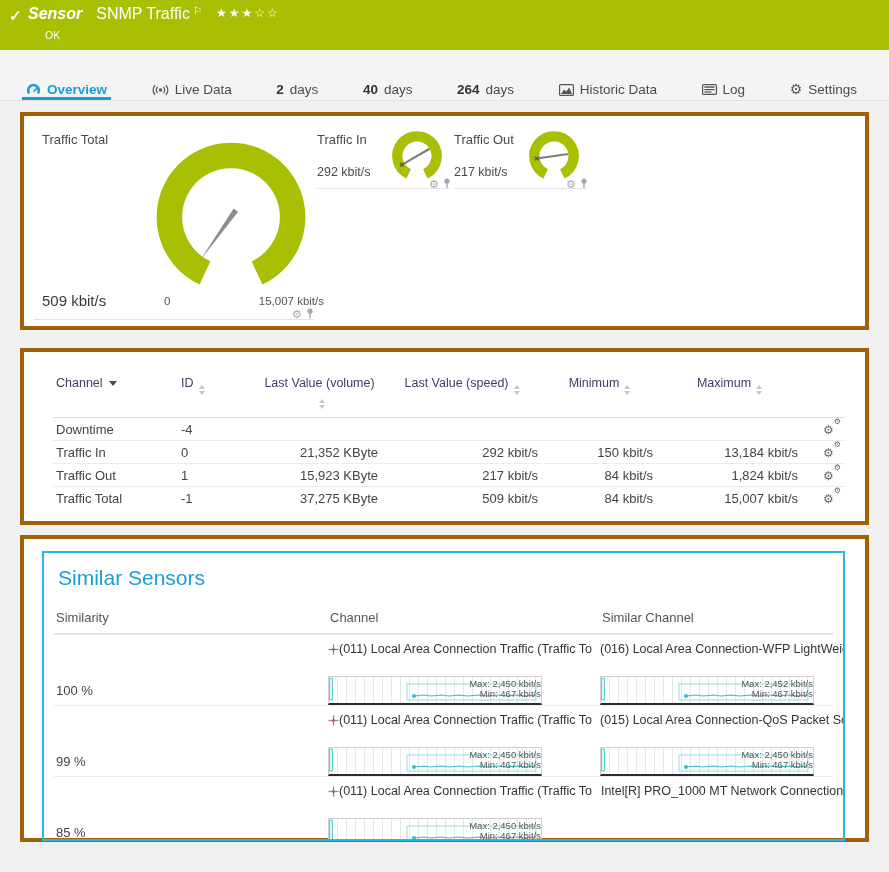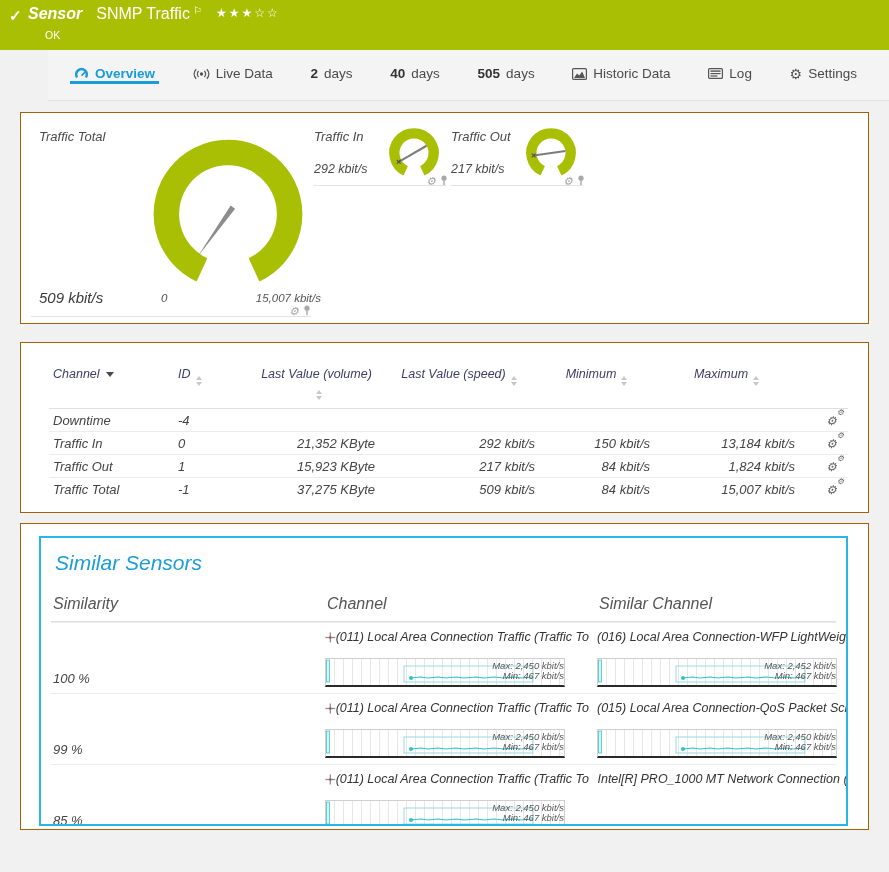--- a/index.html
+++ b/index.html
@@ -11,29 +11,29 @@
   }
   
   .topbar{height:50px;background:#a9bf04;color:#fff;position:relative;}
   .topbar .check{position:absolute;left:9px;top:7px;font-size:15px;font-weight:bold;}
   .titleline{position:absolute;left:28px;top:5px;font-size:16px;white-space:nowrap;}
   .titleline .kind{font-style:italic;margin-right:14px;font-weight:bold;}
   .titleline .flag{font-size:10px;vertical-align:top;margin-left:3px;cursor:pointer;}
   .titleline .stars{font-size:12px;letter-spacing:2px;margin-left:14px;vertical-align:2px;cursor:pointer;}
   .topbar .status{position:absolute;left:45px;top:29px;font-size:10.5px;font-weight:normal;}
   
-  .tabs{display:flex;justify-content:space-between;align-items:center;
-        padding:0 28px 0 22px;background:#f4f4f4;border-bottom:1px solid #e2e2e2;height:50px;margin-left:48px;}
+  .tabs{display:flex;justify-content:space-between;align-items:flex-end;
+        padding:0 28px 0 22px;background:#f4f4f4;border-bottom:1px solid #e2e2e2;height:50px;}
   .tab{display:flex;align-items:center;gap:6px;font-size:13.5px;color:#4a4a4a;
        border-bottom:3px solid transparent;padding:0 4px;cursor:pointer;white-space:nowrap;}
   .tab.active{color:#199cd8;font-weight:bold;border-bottom-color:#199cd8;}
   .tab .num{font-weight:bold;color:#333;}
   .tab .glyph{font-size:14px;color:#555;}
   
-  .card{background:#fff;border:1px solid #a16207;margin:0 20px;font-style:italic;}
+  .card{background:#fff;border:4px solid #a16207;margin:0 20px;}
   
   .card.gauges{margin-top:11px;height:210px;position:relative;}
   .glabel{position:absolute;font-size:13px;color:#4a4a4a;}
   .gvalue-main{position:absolute;left:18px;top:176px;font-size:15px;color:#3a3a3a;}
   .gaxis{position:absolute;top:179px;font-size:11.5px;color:#555;}
   .gicons{position:absolute;display:flex;gap:3px;align-items:center;color:#a8a8a8;cursor:pointer;}
   .gicons .gear-glyph{font-size:11px;line-height:10px;color:#a8a8a8;}
   .underline{position:absolute;height:0;border-top:1px solid #e3e3e3;}
   .gvalue-small{position:absolute;font-size:12.5px;color:#4a4a4a;}
   
@@ -51,30 +51,30 @@
   .sort-desc{display:inline-block;width:0;height:0;margin-left:6px;vertical-align:1px;
              border-left:4.5px solid transparent;border-right:4.5px solid transparent;border-top:5.5px solid #4a4a4a;}
   .gears{position:relative;display:inline-block;width:18px;height:15px;color:#666;cursor:pointer;}
   .gears .g-big{position:absolute;left:0;bottom:-2px;font-size:12px;}
   .gears .g-small{position:absolute;right:0;top:-3px;font-size:8px;}
   
   .card.similar-outer{margin-top:10px;height:307px;padding:12px 20px 0 18px;box-sizing:border-box;}
   .sim-box{border:2px solid #29b6e6;height:290px;overflow:hidden;box-sizing:border-box;padding:0 10px;}
   .sim-title{font-size:21px;color:#1b9dd8;font-weight:normal;margin:13px 0 0 4px;}
   .sim-head{display:grid;grid-template-columns:274px 272px 1fr;margin-top:20px;padding-bottom:8px;border-bottom:1px solid #dedede;}
-  .sim-head div{font-size:16px;color:#555;padding-left:2px;}
+  .sim-head div{font-size:13px;color:#555;padding-left:2px;}
   .sim-row{display:grid;grid-template-columns:274px 272px 1fr;height:70px;border-top:1px solid #ececec;}
   .sim-row:first-of-type{border-top:none;}
   .sim-sim{align-self:end;padding:0 0 7px 2px;font-size:13px;color:#444;}
   .sim-cell{padding-top:7px;}
   .chan-line{display:flex;align-items:center;font-size:12.5px;color:#333;
              white-space:nowrap;overflow:hidden;width:264px;cursor:pointer;}
-  .mini-graph{position:relative;width:212px;height:26px;margin-top:14px;
+  .mini-graph{position:relative;width:212px;height:26px;margin-top:20px;
       border:1px solid #cfcfcf;border-bottom:2px solid #2a2a2a;
-      background:repeating-linear-gradient(to right,#ffffff 0 8px,#e7e7e7 8px 9px);padding-left:26px;}
+      background:repeating-linear-gradient(to right,#ffffff 0 8px,#e7e7e7 8px 9px);}
   .mg-max,.mg-min{position:absolute;font-size:9.5px;line-height:9.5px;color:#555;right:0;text-align:right;}
   .mg-max{top:2px;width:64%;}
   .mg-min{top:12px;width:72%;}
   .mg-svg{position:absolute;left:0;top:0;}
 </style>
 </head>
 <body>
 
 <div class="topbar">
   <span class="check">✓</span>
@@ -104,21 +104,21 @@
   </div>
   <div class="tab">
     <span class="num">2</span>
     <span>days</span>
   </div>
   <div class="tab">
     <span class="num">40</span>
     <span>days</span>
   </div>
   <div class="tab">
-    <span class="num">505</span>
+    <span class="num">264</span>
     <span>days</span>
   </div>
   <div class="tab">
     <svg width="15" height="12" viewBox="0 0 15 12">
       <rect x="0.6" y="0.6" width="13.8" height="10.8" rx="1" stroke="#555" stroke-width="1.2" fill="none"></rect>
       <path d="M2 10 L5 5.5 L7.2 7.6 L10.2 3.4 L13 10 Z" fill="#555"></path>
     </svg>
     <span>Historic Data</span>
   </div>
   <div class="tab">

